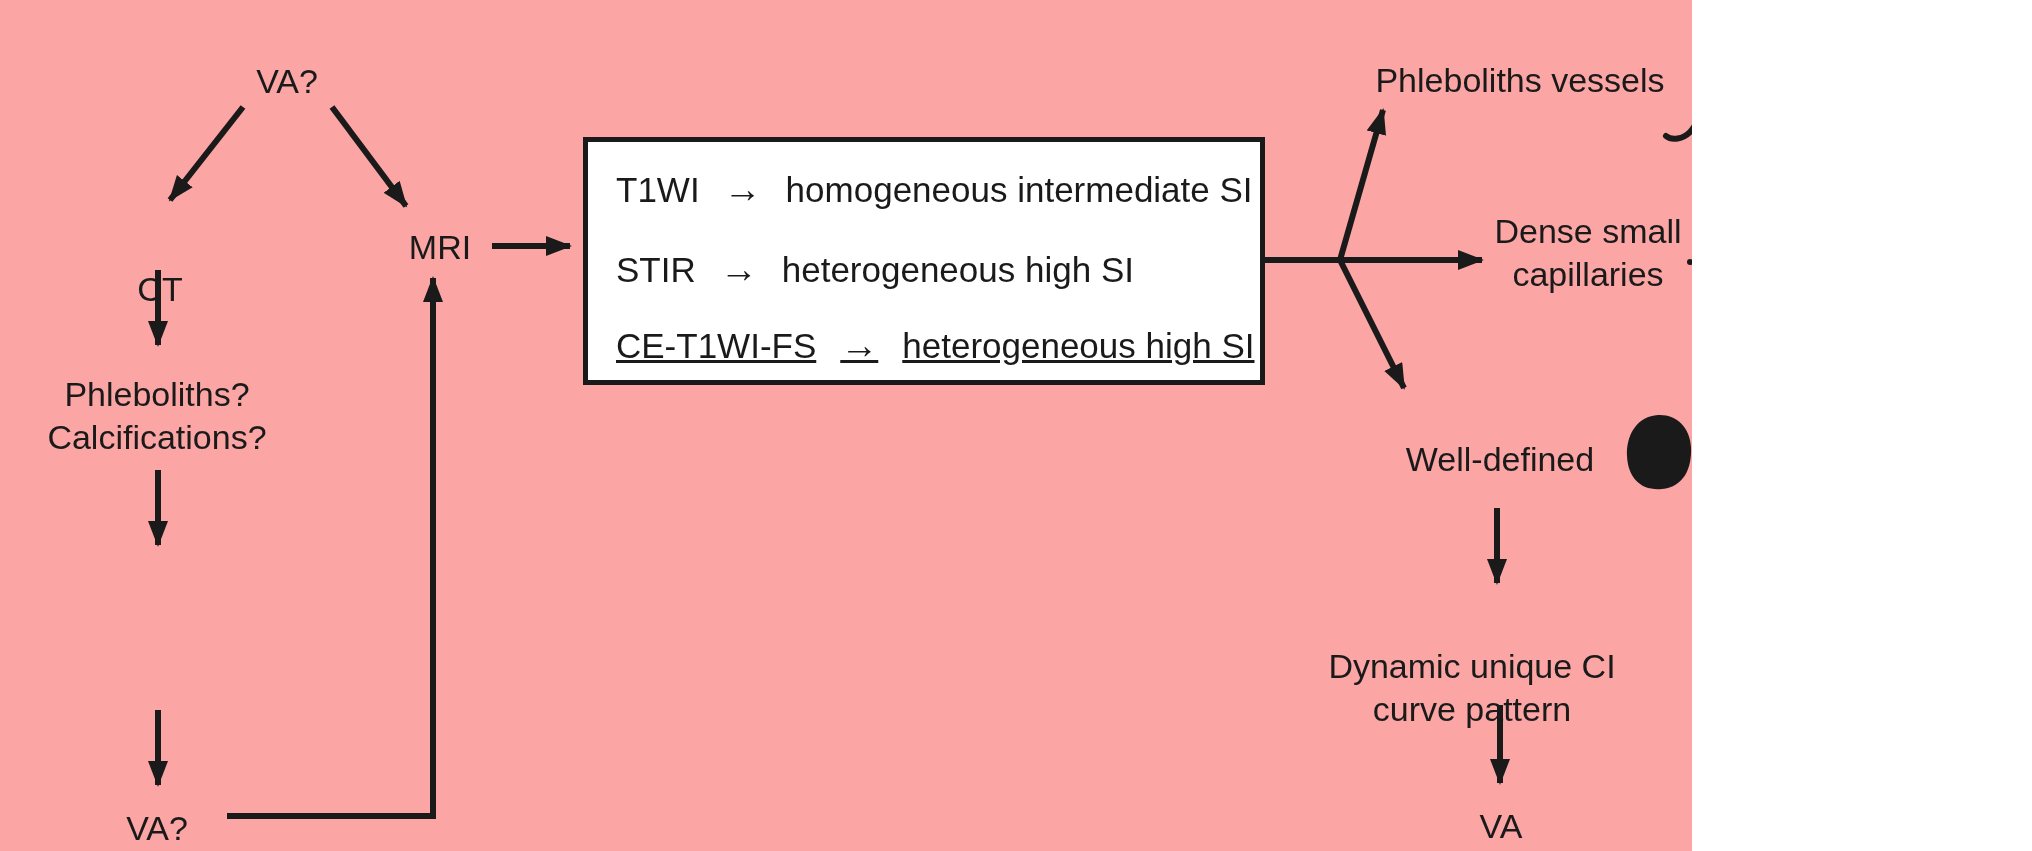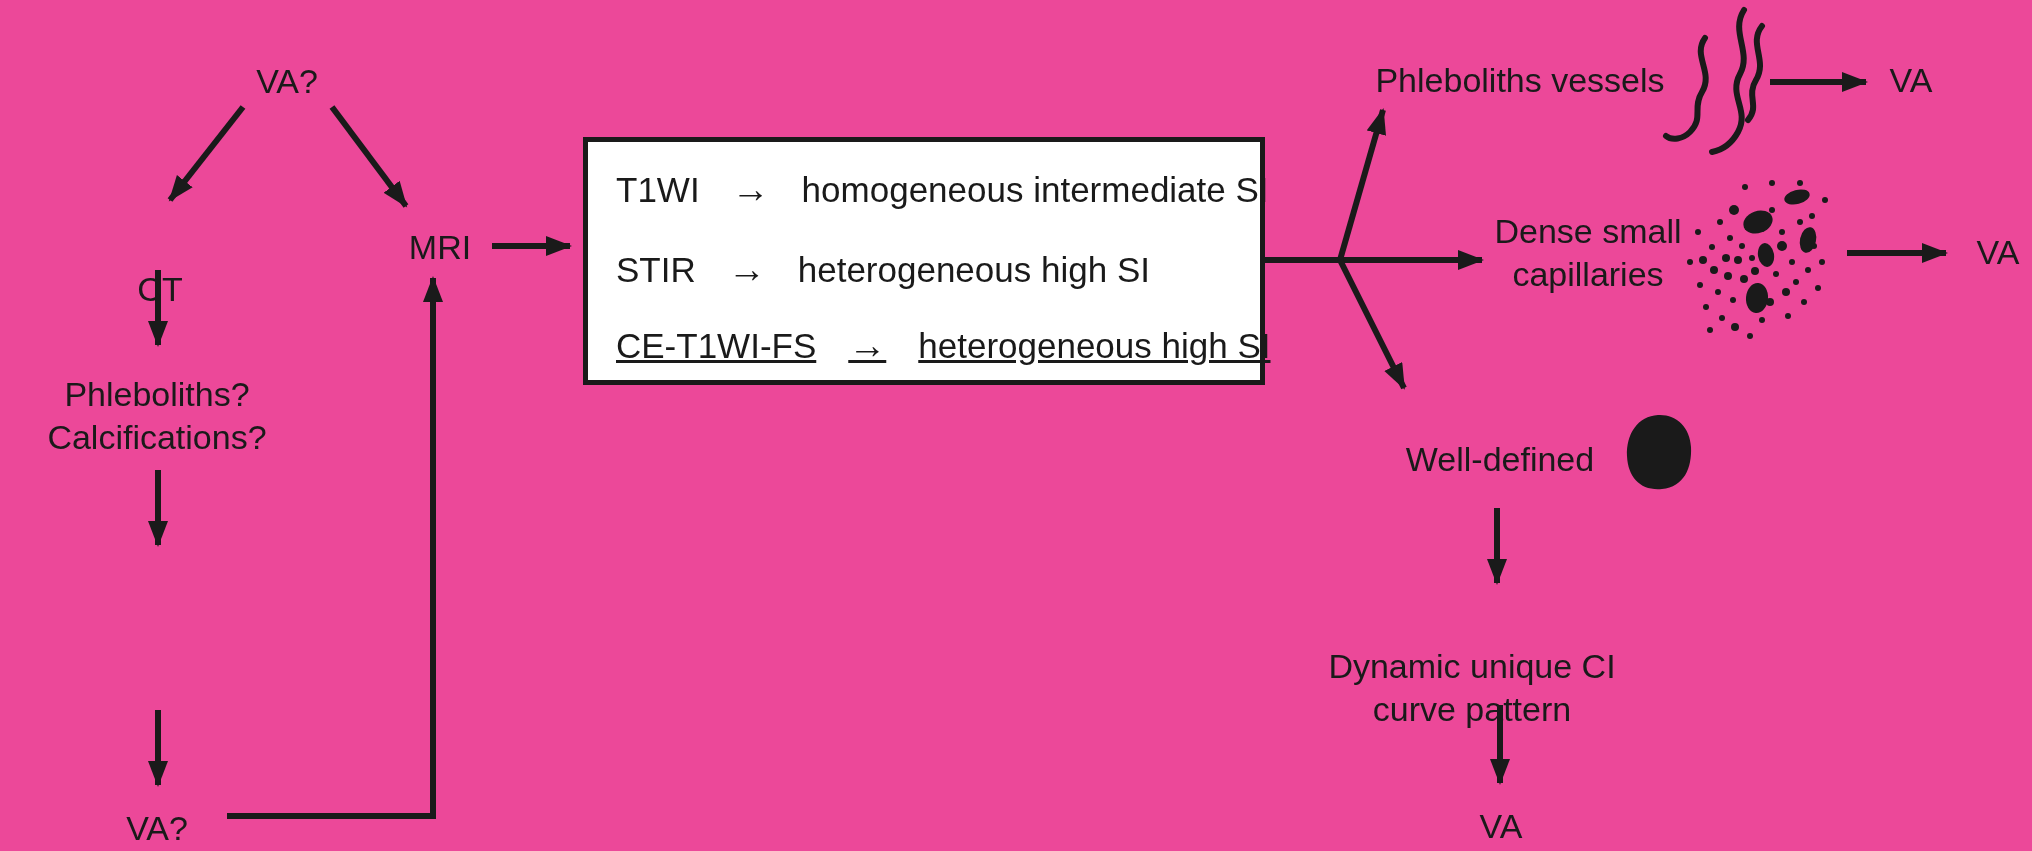--- a/index.html
+++ b/index.html
@@ -2,23 +2,23 @@
 <html><head>
 <meta charset="utf-8">
 <style>
   html, body {
     margin: 0;
     padding: 0;
     background: #ffffff;
   }
   #canvas {
     position: relative;
-    width: 2032px;
+    width: 1692px;
     height: 851px;
-    background: #ec4899;
+    background: #fca5a5;
     font-family: "Liberation Sans", sans-serif;
     color: #1a1a1a;
     overflow: hidden;
   }
   svg.wires {
     position: absolute;
     left: 0;
     top: 0;
     width: 2032px;
     height: 851px;
@@ -41,21 +41,21 @@
     border: 5px solid #1a1a1a;
     box-sizing: border-box;
     background: #ffffff;
   }
   .finding-row {
     position: absolute;
     left: 28px;
     height: 43px;
     display: flex;
     align-items: center;
-    gap: 32px;
+    gap: 24px;
     font-size: 35px;
     white-space: nowrap;
   }
   .finding-row .seq-arrow { font-size: 38px; }
   .row-0 { top: 26px; }
   .row-1 { top: 106px; }
   .row-2 { top: 182px; text-decoration: underline; }
 </style>
 </head>
 <body>

